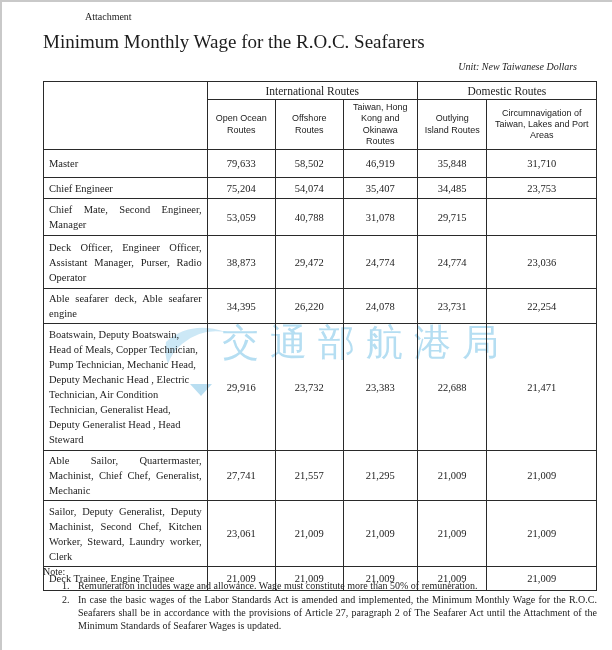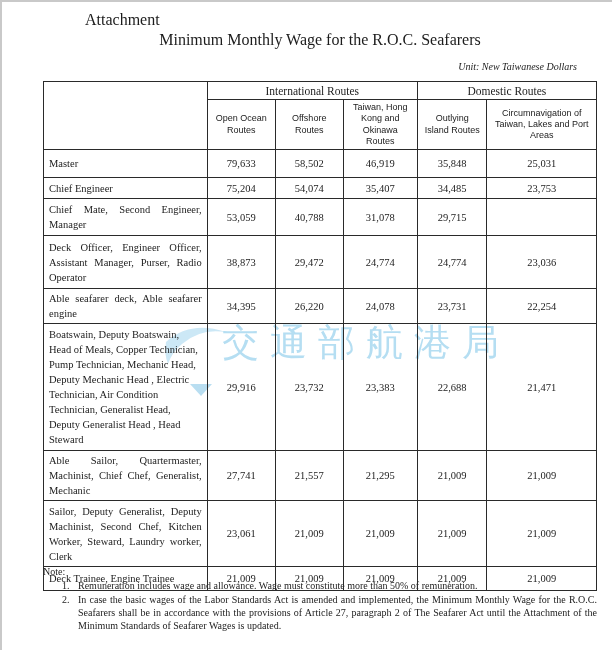--- a/index.html
+++ b/index.html
@@ -3,23 +3,23 @@
 <meta charset="utf-8">
 <style>
   html,body{margin:0;padding:0;background:#fff;}
   .page{
     position:relative;width:612px;height:650px;background:#ffffff;
     font-family:"Liberation Serif", serif;color:#1c1c1c;overflow:hidden;
   }
   .edge-top{position:absolute;left:0;top:0;width:612px;height:2px;background:#c9c9c9;}
   .edge-left{position:absolute;left:0;top:0;width:2px;height:650px;background:#c9c9c9;}
 
-  .attachment{position:absolute;left:85px;top:11px;font-size:16px;}
+  .attachment{position:absolute;left:85px;top:11px;font-size:10px;}
   .doc-title{position:absolute;left:43px;top:31px;width:554px;margin:0;
-    text-align:center;font-size:16px;font-weight:normal;}
+    text-align:left;font-size:19px;font-weight:normal;}
   .unit-label{position:absolute;right:35px;top:61px;font-size:10px;font-style:italic;}
 
   table.wage{
     position:absolute;left:43px;top:81px;width:554px;
     border-collapse:collapse;table-layout:fixed;z-index:2;
   }
   table.wage td, table.wage th{
     border:1px solid #2a2a2a;padding:2px 5px;background:transparent;
     font-weight:normal;overflow:hidden;
   }
@@ -109,21 +109,21 @@
         <th class="sub">Circumnavigation of Taiwan, Lakes and Port Areas</th>
       </tr>
     </thead>
     <tbody>
         <tr>
           <td class="job">Master</td>
           <td class="num">79,633</td>
           <td class="num">58,502</td>
           <td class="num">46,919</td>
           <td class="num">35,848</td>
-          <td class="num">25,031</td>
+          <td class="num">31,710</td>
         </tr>
         <tr>
           <td class="job">Chief Engineer</td>
           <td class="num">75,204</td>
           <td class="num">54,074</td>
           <td class="num">35,407</td>
           <td class="num">34,485</td>
           <td class="num">23,753</td>
         </tr>
         <tr>

